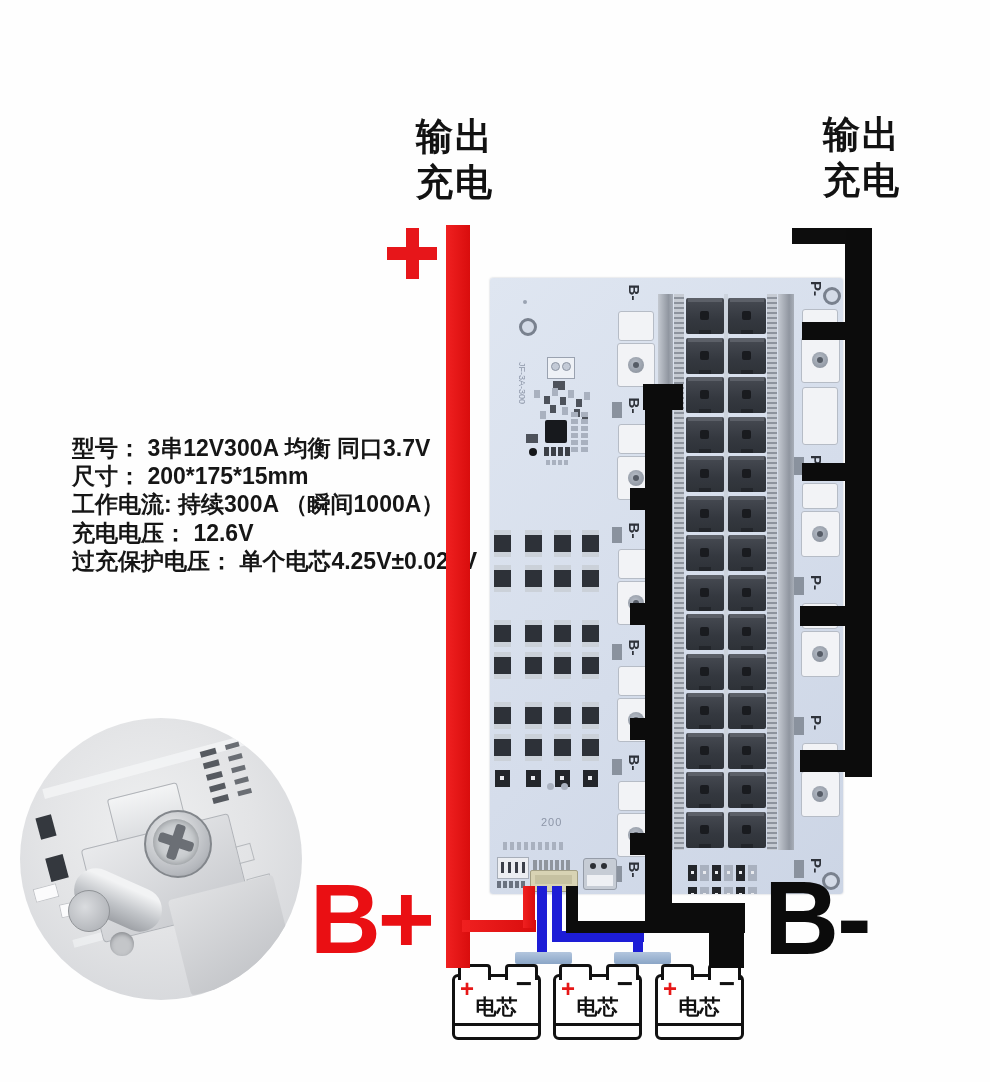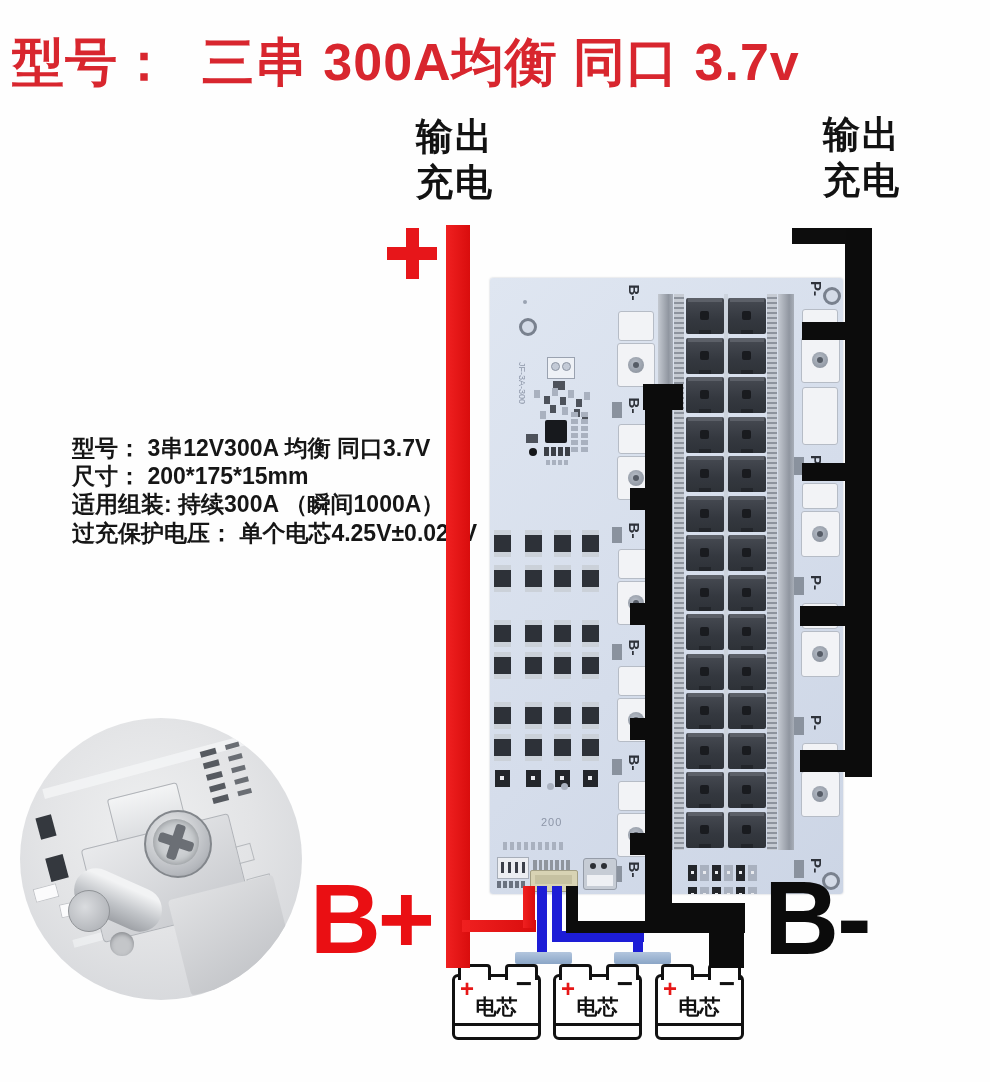--- a/index.html
+++ b/index.html
@@ -64,39 +64,39 @@
   #inset{left:20px;top:718px;width:282px;height:282px;border-radius:50%;overflow:hidden;z-index:20;
          background:radial-gradient(circle at 45% 38%,#eeeff0 0%,#e3e4e6 45%,#cfd1d5 100%);}
   .metal{border:1px solid #b0b3b8;}
   .darkbit{background:#34383e;}
 </style>
 </head>
 <body>
 
 <div id="stage">
 
-  <div id="title" class="abs">型号：  三串 300A均衡 同口 3.7v</div>
 
   <div id="out-left" class="abs out-label">
     <div>输出</div>
     <div>充电</div>
   </div>
   <div id="out-right" class="abs out-label">
     <div>输出</div>
     <div>充电</div>
   </div>
 
   <div id="plus-h" class="abs"></div>
   <div id="plus-v" class="abs"></div>
   <div id="minus-bar" class="abs"></div>
 
   <div id="spec-list" class="abs">
       <div class="spec-line">型号： 3串12V300A 均衡 同口3.7V</div>
       <div class="spec-line">尺寸： 200*175*15mm</div>
-      <div class="spec-line">适用组装: 持续300A （瞬间1000A）</div>
+      <div class="spec-line">工作电流: 持续300A （瞬间1000A）</div>
+      <div class="spec-line">充电电压： 12.6V</div>
       <div class="spec-line">过充保护电压： 单个电芯4.25V±0.025V</div>
     </div>
 
   <div id="board" class="abs">
       <div class="ring" style="position: absolute; left: 29px; top: 40px;"></div>
       <div class="ring" style="position: absolute; left: 333px; top: 9px;"></div>
       <div class="ring" style="position: absolute; left: 332px; top: 594px;"></div>
       <div style="position: absolute; left: 33px; top: 22px; width: 4px; height: 4px; background: rgb(154, 163, 178); border-radius: 50%;"></div>
       <div style="position: absolute; left: 319px; top: 606px; width: 6px; height: 6px; background: rgb(207, 192, 110); border-radius: 50%;"></div>
       <div class="silk" style="position: absolute; left: -6px; top: 100px; width: 76px; text-align: center; font-size: 9px; transform: rotate(90deg);">JF-3A-300</div>

